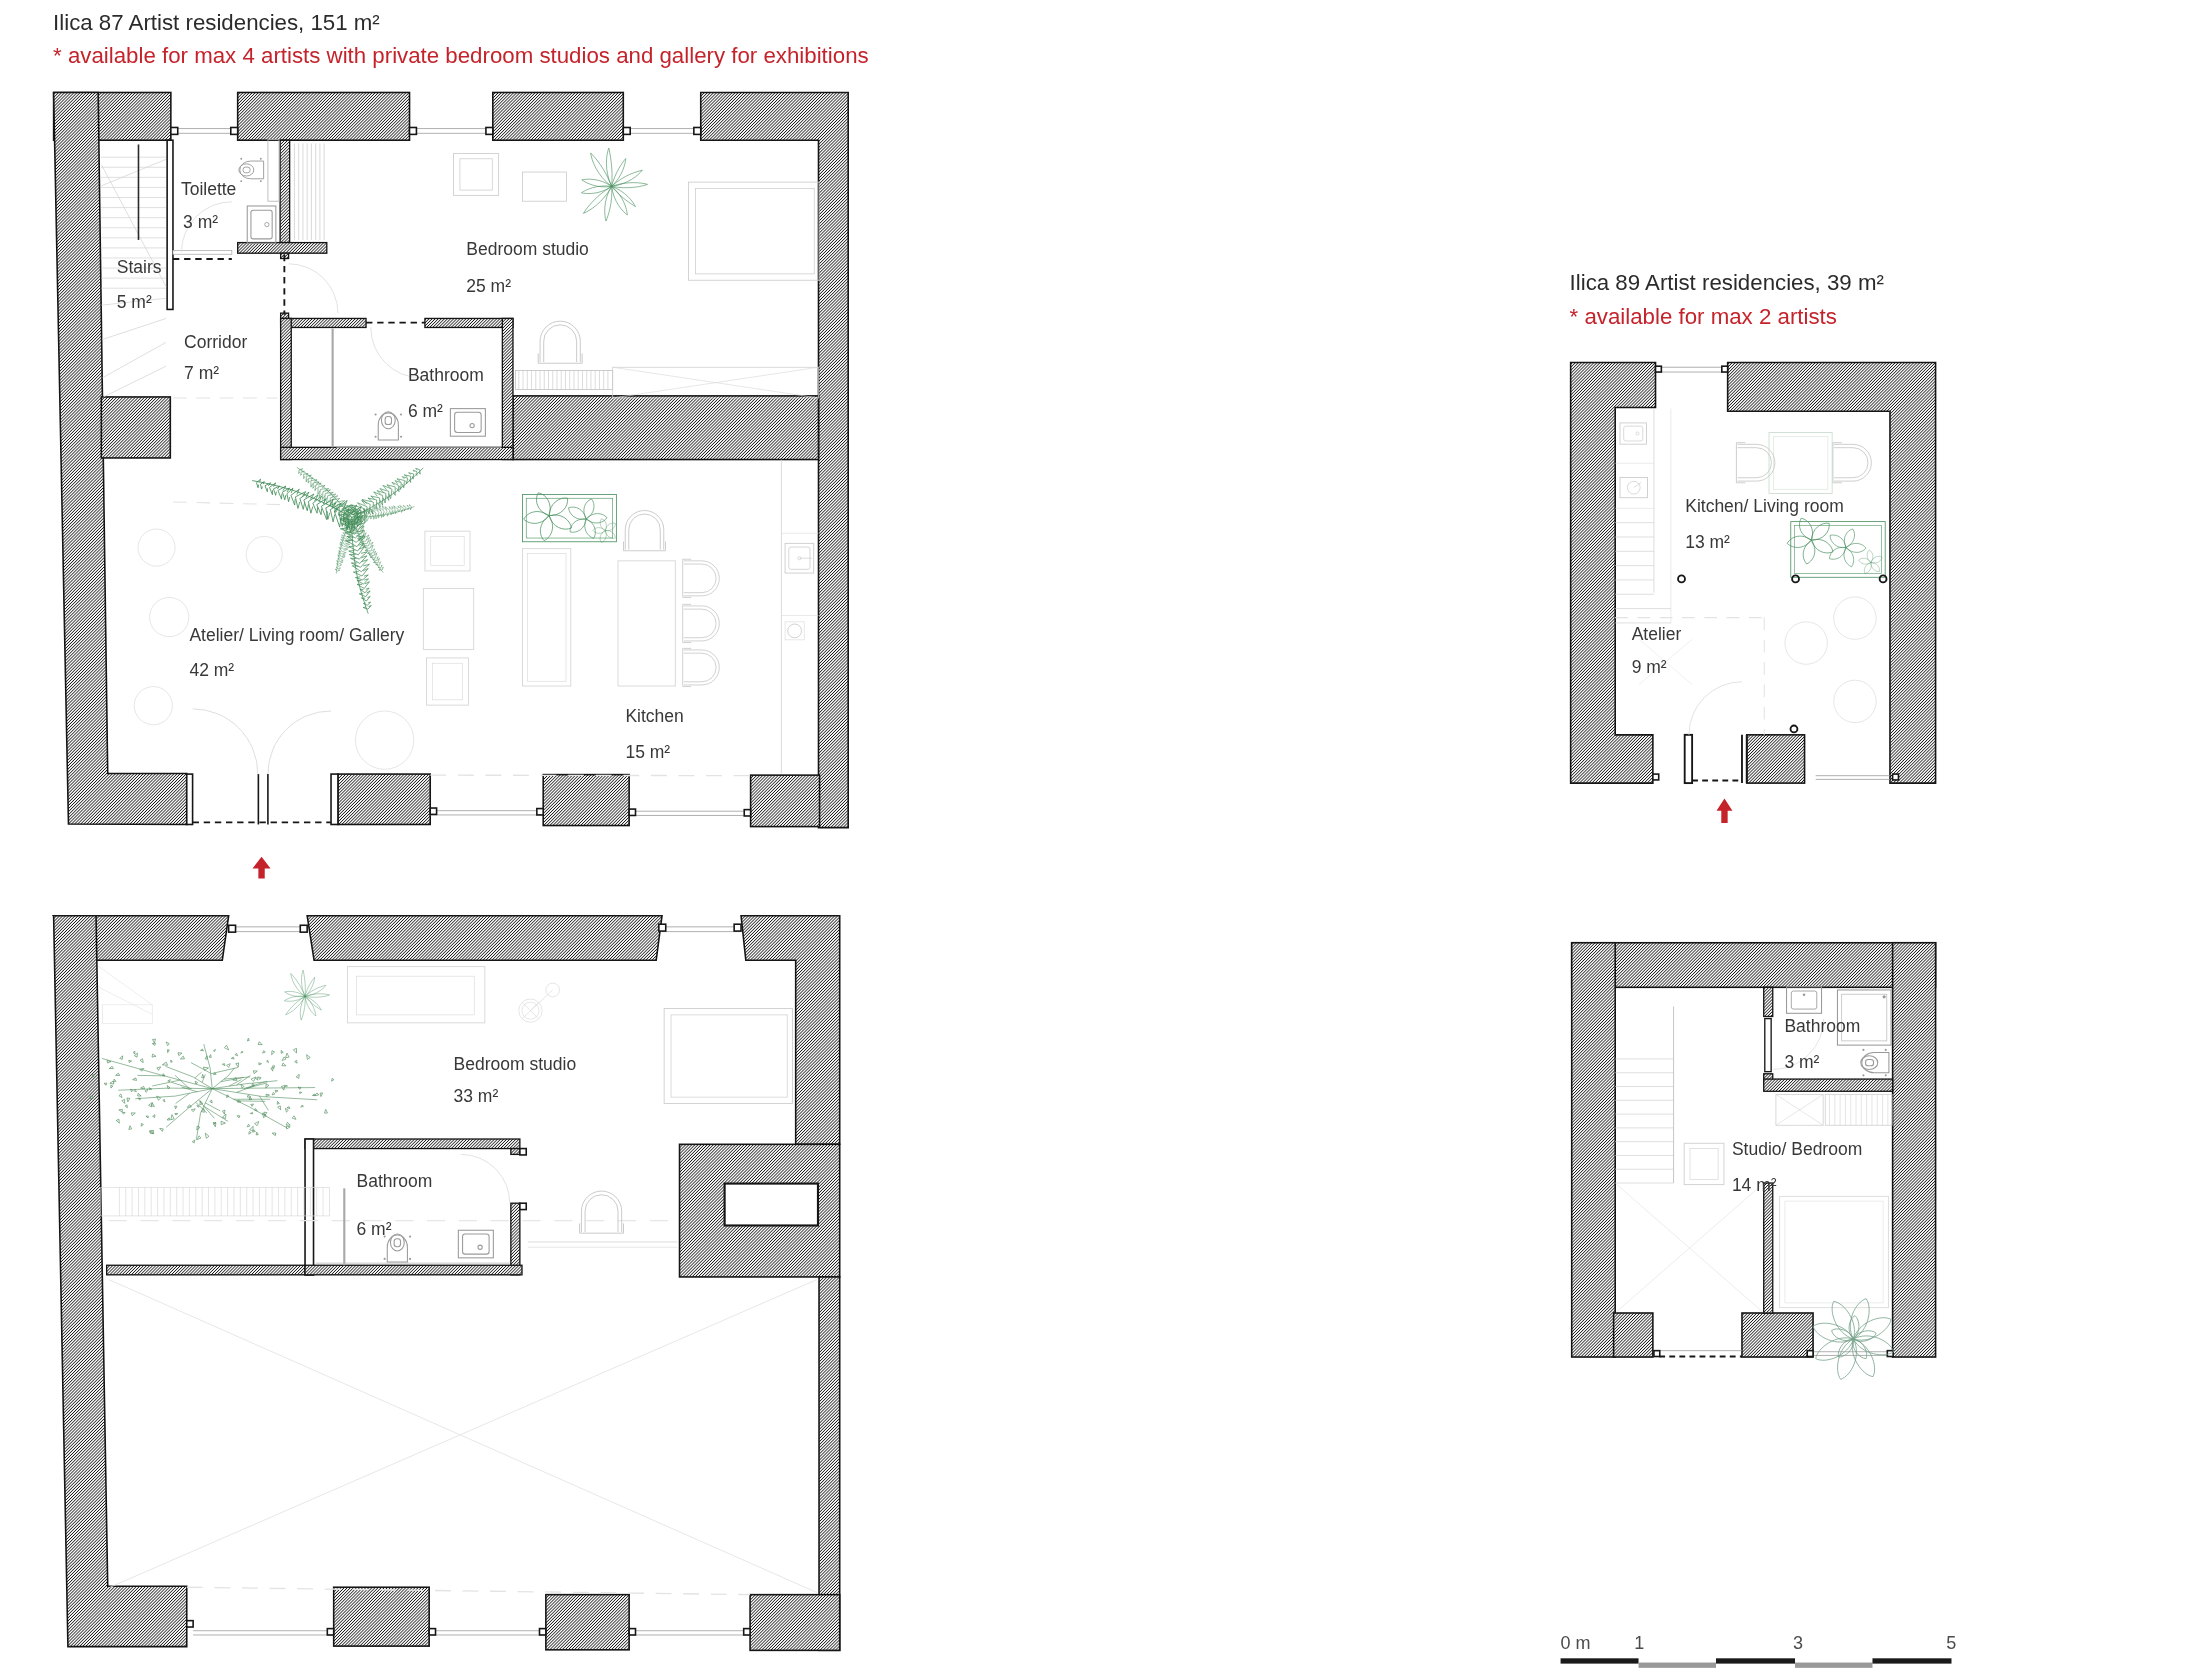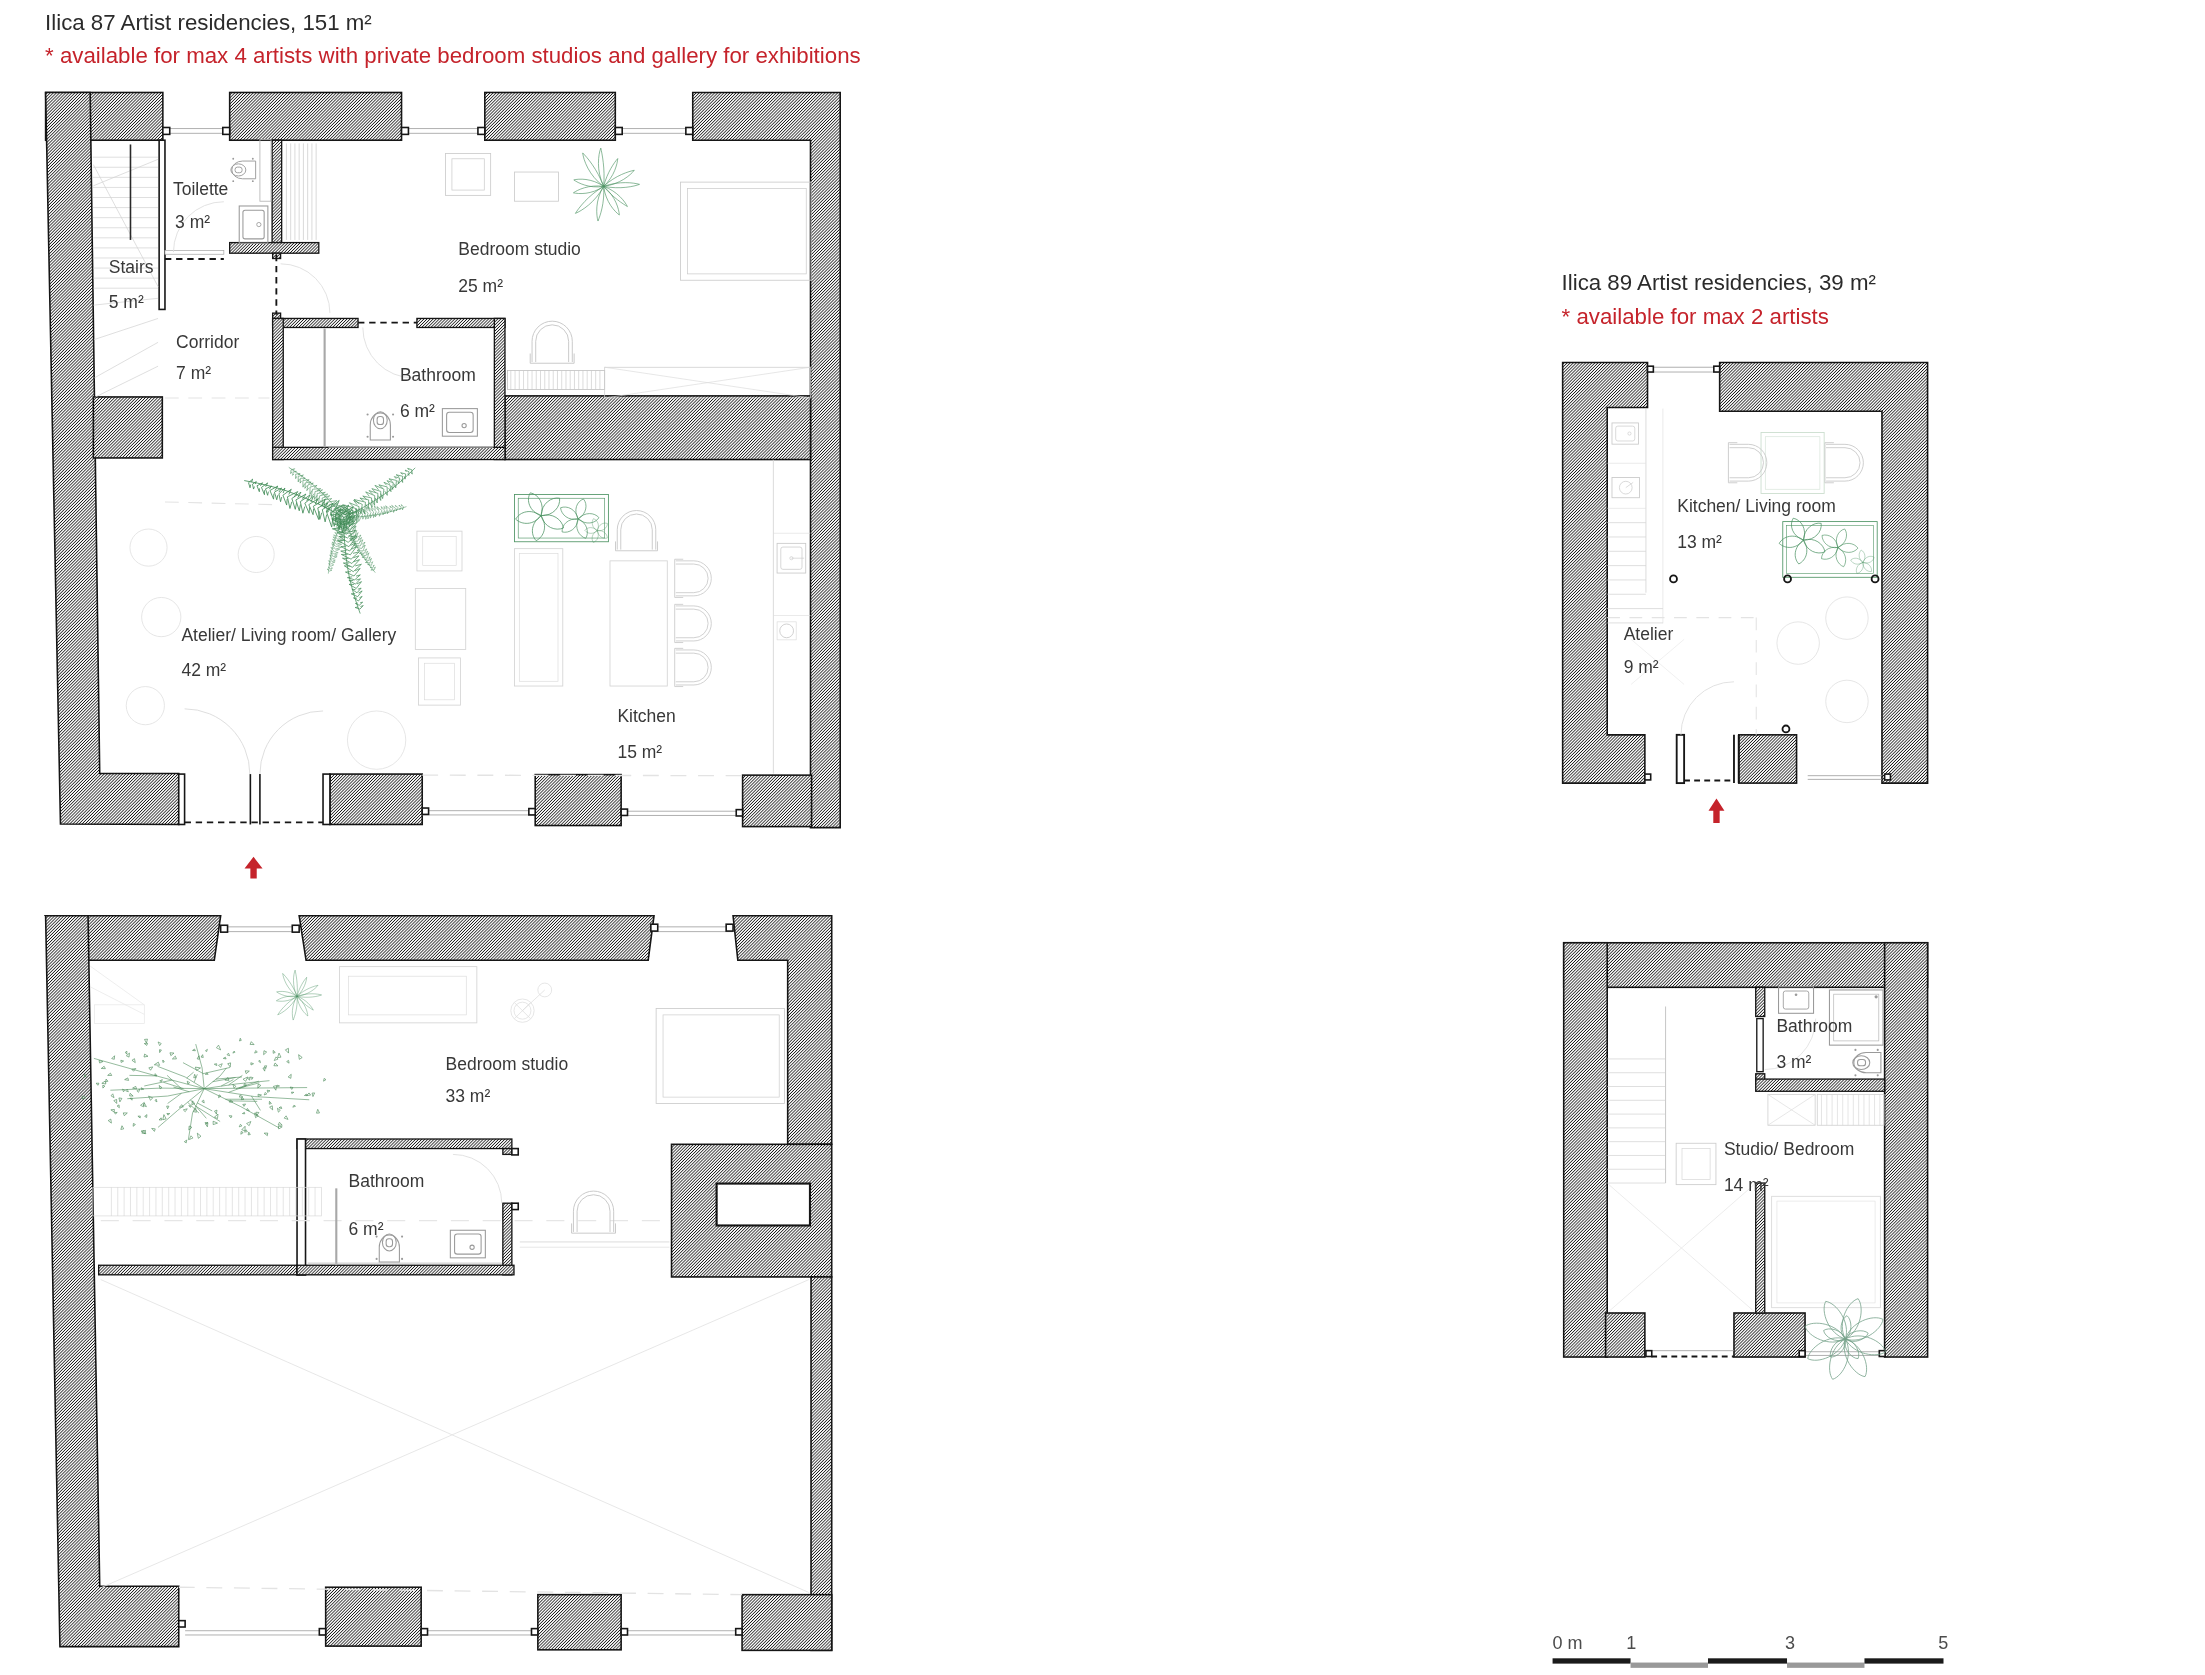--- a/index.html
+++ b/index.html
@@ -1,16 +1,16 @@
 <!DOCTYPE html>
 <html style="font-size:8.5px"><head>
 <meta charset="utf-8">
 <style>
 html,body{margin:0;padding:0;background:#ffffff;}
-#page{width:2145px;height:1676px;position:relative;background:#ffffff;overflow:hidden;}
+#page{width:2145px;height:1676px;position:relative;background:#ffffff;overflow:hidden;margin-left:8px;}
 text{font-family:"Liberation Sans",sans-serif;}
 .lab{fill:#383838;font-size:33px;}
 .tit{fill:#2b2b2b;font-size:42px;}
 .red{fill:#c5232b;font-size:42px;}
 .sc{fill:#4c4c4c;font-size:34px;}
 </style>
 </head>
 <body>
 <div id="page">
 <svg width="2205" height="1676" viewBox="0 0 4157 3159">

